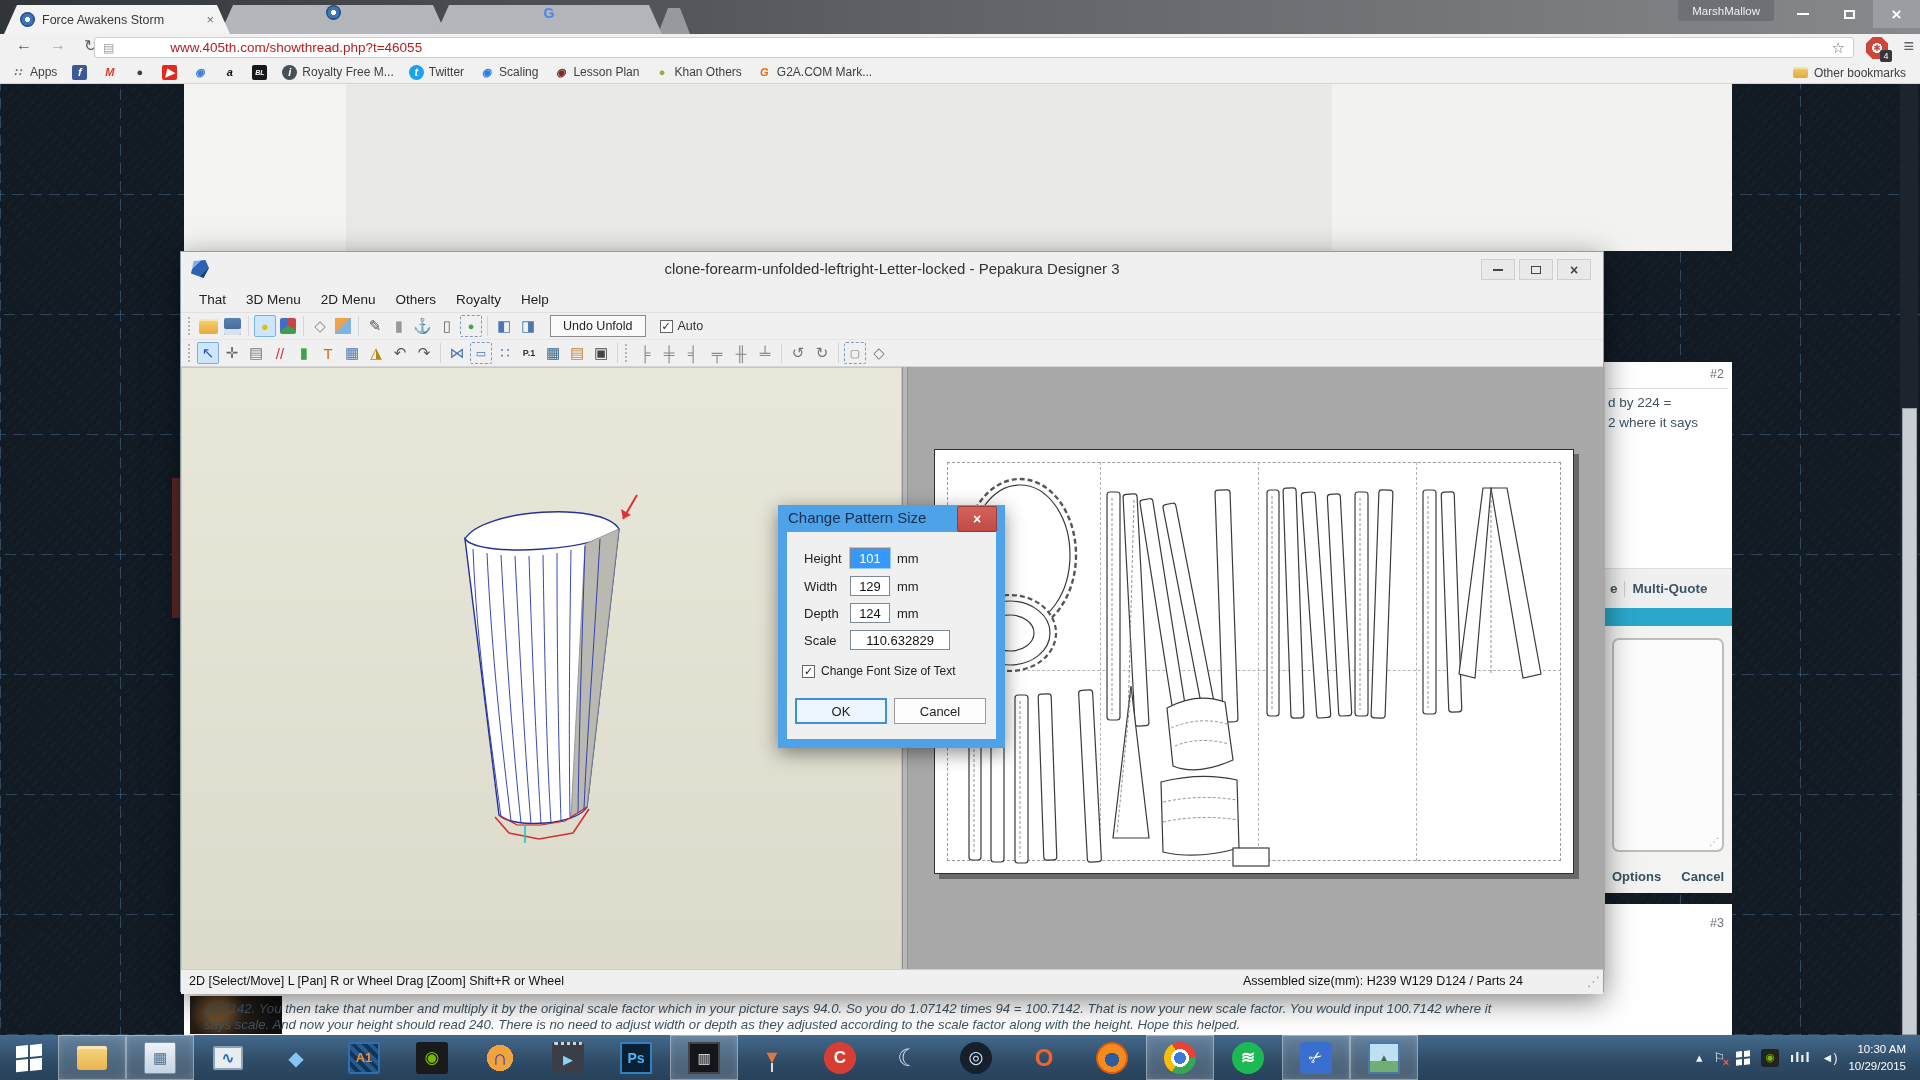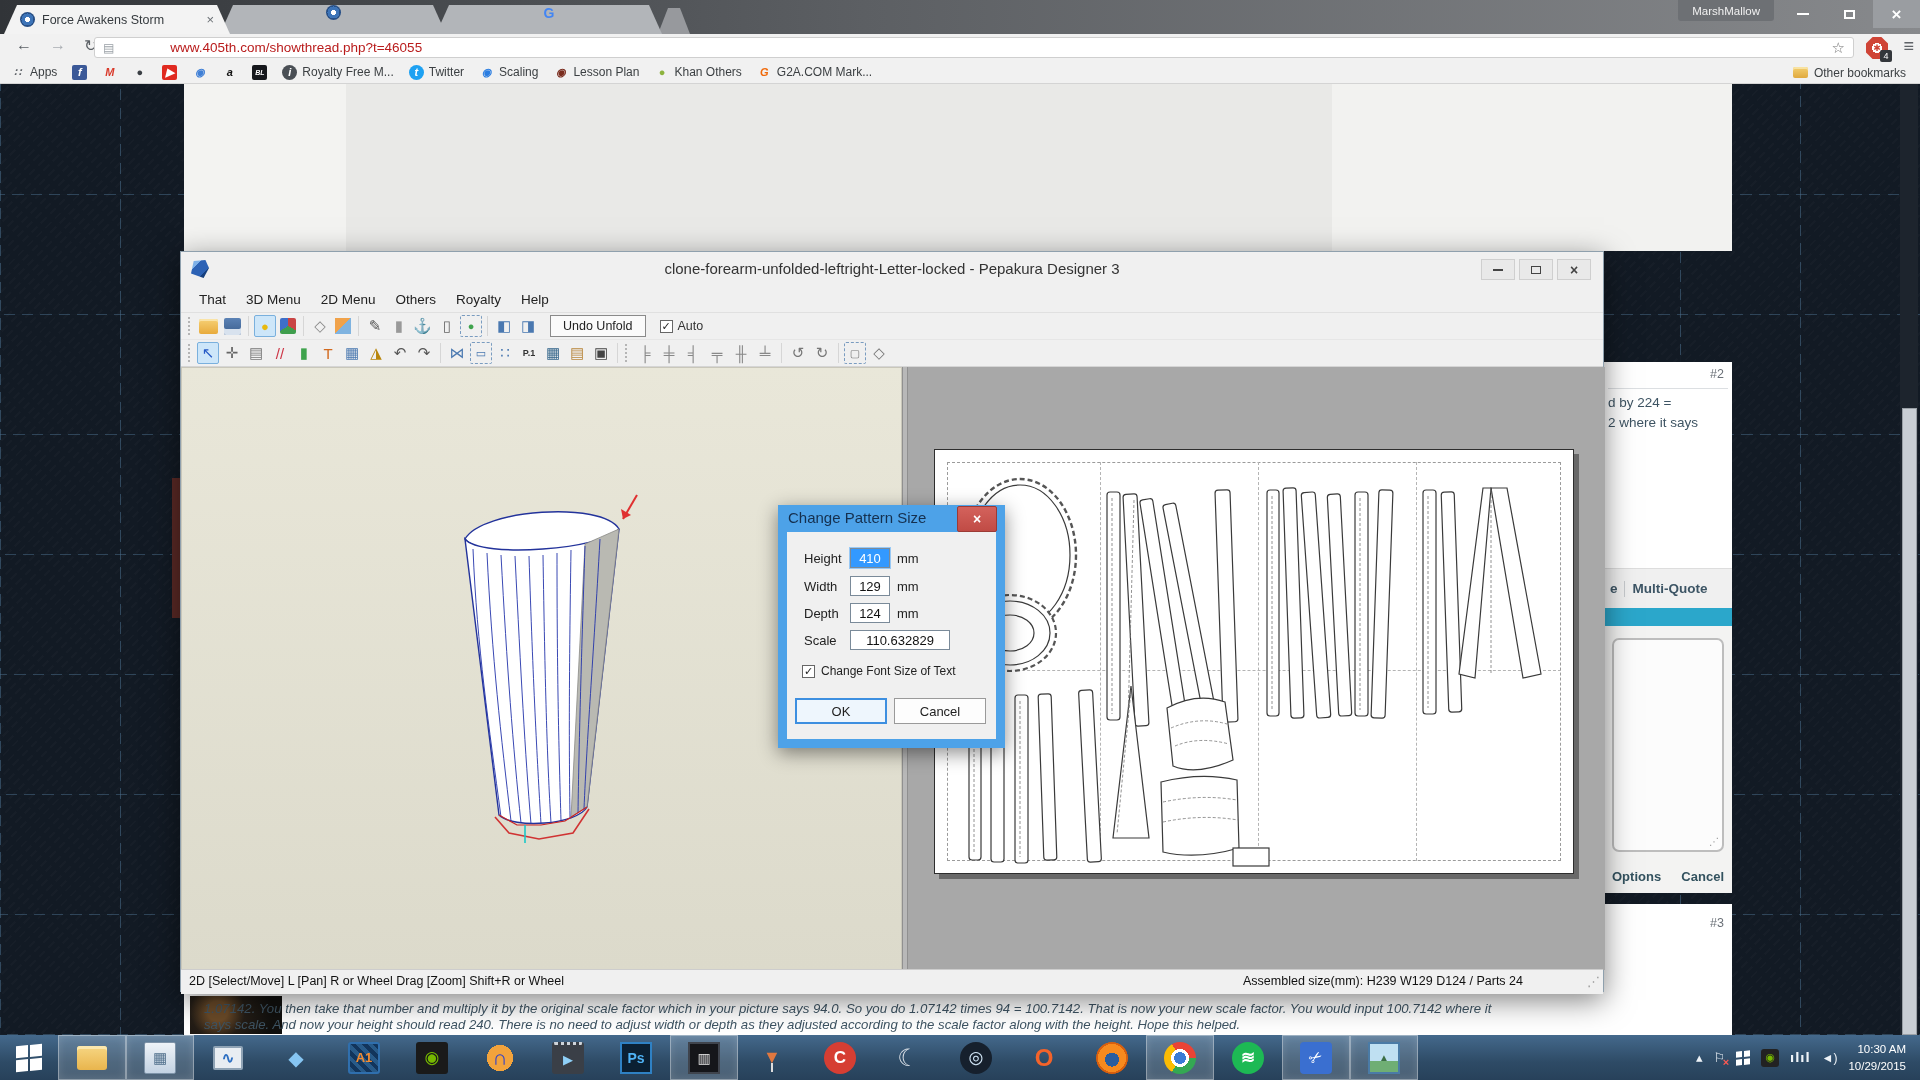--- a/index.html
+++ b/index.html
@@ -581,21 +581,21 @@
         <span id="status-grip">⋰</span>
       </div>
     </div>
 
     <div id="dlg">
       <div id="dlg-title">Change Pattern Size</div>
       <div id="dlg-close">×</div>
       <div id="dlg-body">
         <div class="drow" id="drow-h">
           <span class="lbl">Height</span>
-          <span class="inp sel">410</span>
+          <span class="inp sel">101</span>
           <span class="unit">mm</span>
         </div>
         <div class="drow" id="drow-w">
           <span class="lbl">Width</span>
           <span class="inp">129</span>
           <span class="unit">mm</span>
         </div>
         <div class="drow" id="drow-d">
           <span class="lbl">Depth</span>
           <span class="inp">124</span>

